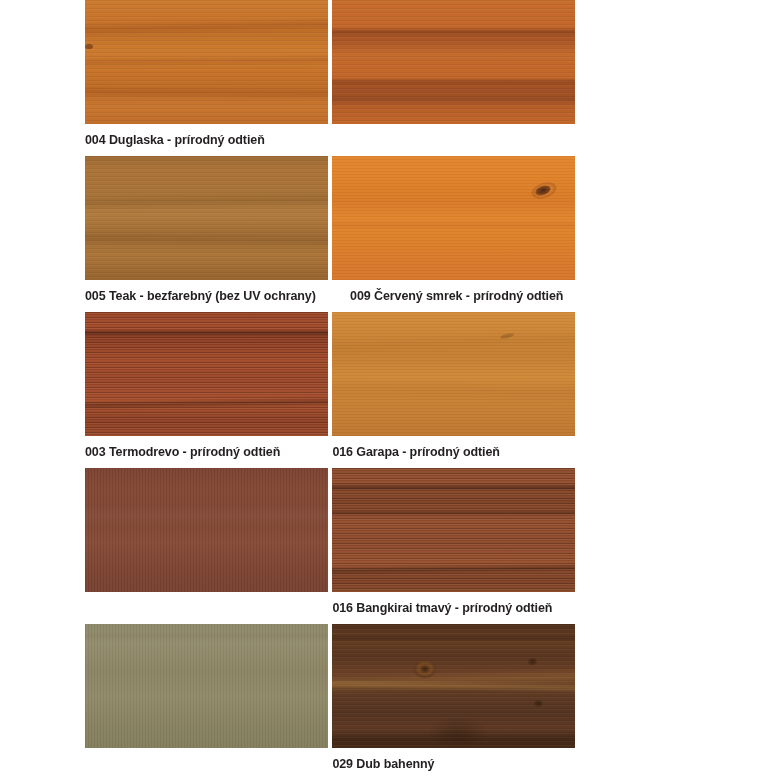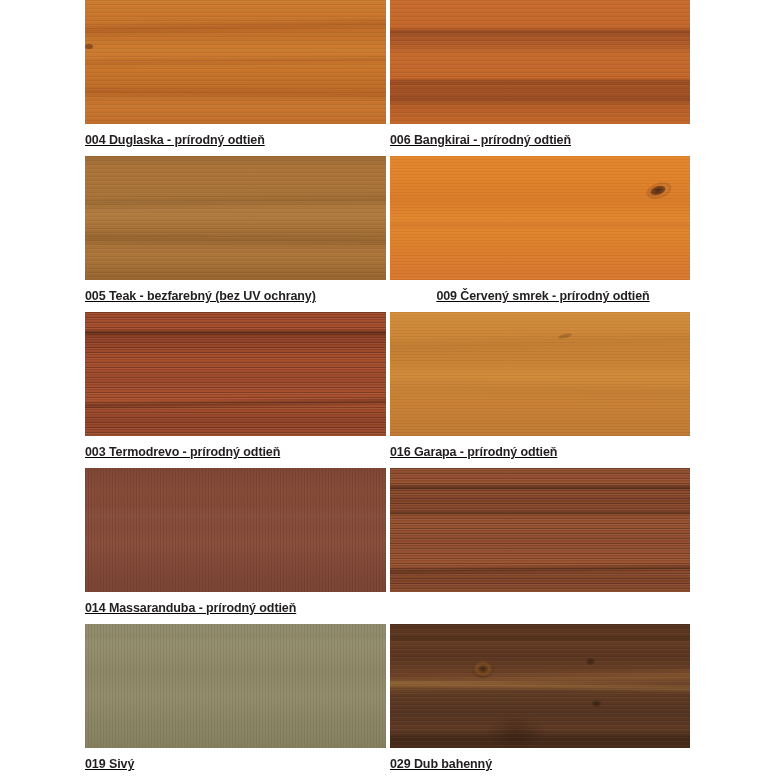--- a/index.html
+++ b/index.html
@@ -17,22 +17,21 @@
 
   #swatch-grid {
     position: absolute;
     left: 85px;
     top: 0;
     width: 605px;
   }
 
   .swatch-row {
     display: flex;
-    width: 605px;
-    text-decoration: underline;
+    width: 490px;
   }
 
   .swatch-cell {
     width: 301px;
     position: relative;
   }
   .swatch-cell.col-right {
     width: 300px;
     margin-left: 4px;
   }
@@ -139,21 +138,20 @@
       <div class="swatch-label">004 Duglaska - prírodný odtieň</div>
     </div>
 
     <div class="swatch-cell col-right">
       <div class="swatch-img" style="background:linear-gradient(to bottom,#c86d2e 0%,#c2662a 22%,#a85527 32%,#c46a2c 44%,#c2662a 62%,#9e4f24 72%,#b25c28 82%,#c2662a 100%);">
         <div class="band" style="top:22%;height:11px;background:linear-gradient(to bottom,rgba(120,55,25,0) 0%,rgba(120,55,25,0.55) 45%,rgba(120,55,25,0) 100%);"></div>
         <div class="band" style="top:63%;height:9px;background:linear-gradient(to bottom,rgba(120,55,25,0) 0%,rgba(120,55,25,0.50) 45%,rgba(120,55,25,0) 100%);"></div>
         <div class="band" style="top:74%;height:14px;background:linear-gradient(to bottom,rgba(120,55,25,0) 0%,rgba(120,55,25,0.42) 50%,rgba(120,55,25,0) 100%);"></div>
         <div class="grain fine"></div>
       </div>
-      <div class="swatch-label">006 Bangkirai - prírodný odtieň</div>
     </div>
   </div>
 
   <div class="swatch-row">
     <div class="swatch-cell">
       <div class="swatch-img" style="background:linear-gradient(to bottom,#9c6a34 0%,#ab7439 10%,#a87338 30%,#b07b3e 48%,#a06c34 64%,#ab7539 80%,#96642f 100%);">
         <div class="band" style="top:30%;height:16px;background:linear-gradient(to bottom,rgba(110,70,30,0) 0%,rgba(110,70,30,0.24) 50%,rgba(110,70,30,0) 100%);transform:rotate(-0.8deg);"></div>
         <div class="band" style="top:62%;height:14px;background:linear-gradient(to bottom,rgba(110,70,30,0) 0%,rgba(110,70,30,0.22) 50%,rgba(110,70,30,0) 100%);transform:rotate(0.6deg);"></div>
         <div class="grain fine"></div>
       </div>
@@ -191,40 +189,39 @@
       <div class="swatch-label">016 Garapa - prírodný odtieň</div>
     </div>
   </div>
 
   <div class="swatch-row">
     <div class="swatch-cell">
       <div class="swatch-img" style="background:linear-gradient(to bottom,#7b4130 0%,#824734 18%,#7e4432 40%,#854a37 60%,#7c4332 80%,#774030 100%);">
         <div class="band" style="top:30%;height:22px;background:linear-gradient(to bottom,rgba(255,220,200,0) 0%,rgba(255,220,200,0.05) 50%,rgba(255,220,200,0) 100%);"></div>
         <div class="grain vertical-fiber"></div>
       </div>
-      <div class="swatch-label">014 Massaranduba - prírodný odtieň</div>
     </div>
 
     <div class="swatch-cell col-right">
       <div class="swatch-img" style="background:linear-gradient(to bottom,#8d4b2d 0%,#97502f 14%,#7e4126 26%,#96502f 42%,#8e4a2c 60%,#99522f 76%,#7f4227 90%,#8b4a2c 100%);">
         <div class="band" style="top:12%;height:9px;background:linear-gradient(to bottom,rgba(50,22,10,0) 0%,rgba(50,22,10,0.50) 50%,rgba(50,22,10,0) 100%);"></div>
         <div class="band" style="top:33%;height:7px;background:linear-gradient(to bottom,rgba(50,22,10,0) 0%,rgba(50,22,10,0.35) 50%,rgba(50,22,10,0) 100%);"></div>
         <div class="band" style="top:78%;height:9px;background:linear-gradient(to bottom,rgba(50,22,10,0) 0%,rgba(50,22,10,0.40) 50%,rgba(50,22,10,0) 100%);transform:rotate(-0.7deg);"></div>
         <div class="grain strong"></div>
       </div>
+      <div class="swatch-label">016 Bangkirai tmavý - prírodný odtieň</div>
     </div>
   </div>
 
   <div class="swatch-row">
     <div class="swatch-cell">
       <div class="swatch-img" style="background:linear-gradient(to bottom,#8d8768 0%,#928c6c 16%,#8a8463 38%,#8f8968 58%,#888260 78%,#837d5c 100%);">
         <div class="band" style="top:6%;height:10px;background:linear-gradient(to bottom,rgba(120,110,80,0) 0%,rgba(120,110,80,0.18) 50%,rgba(120,110,80,0) 100%);"></div>
         <div class="grain vertical-fiber"></div>
       </div>
-      <div class="swatch-label">019 Sivý</div>
     </div>
 
     <div class="swatch-cell col-right">
       <div class="swatch-img" style="background:linear-gradient(to bottom,#4e2f1c 0%,#663d22 12%,#5a3520 26%,#6b4026 40%,#5e3a23 56%,#543321 72%,#5f3a24 86%,#4a2c19 100%);">
         <div class="band" style="top:38%;height:20px;background:linear-gradient(to bottom,rgba(170,120,60,0) 0%,rgba(170,120,60,0.34) 45%,rgba(170,120,60,0) 100%);transform:rotate(-1.5deg);"></div>
         <div class="band" style="top:46%;height:10px;background:linear-gradient(to bottom,rgba(190,140,75,0) 0%,rgba(190,140,75,0.32) 50%,rgba(190,140,75,0) 100%);transform:rotate(1deg);"></div>
         <div class="band" style="top:8%;height:8px;background:linear-gradient(to bottom,rgba(20,10,4,0) 0%,rgba(20,10,4,0.30) 50%,rgba(20,10,4,0) 100%);"></div>
         <div class="band" style="top:84%;height:22px;background:linear-gradient(to bottom,rgba(20,10,4,0) 0%,rgba(20,10,4,0.28) 50%,rgba(20,10,4,0) 100%);"></div>
         <div class="knot" style="left:82px;top:36px;width:22px;height:18px;background:radial-gradient(ellipse at center,#3b2210 0%,#7a4a22 40%,#5a3720 70%,rgba(90,55,32,0) 100%);"></div>
         <div class="knot" style="left:196px;top:34px;width:9px;height:7px;background:radial-gradient(ellipse at center,#3a2210 0%,rgba(90,55,32,0) 100%);"></div>

